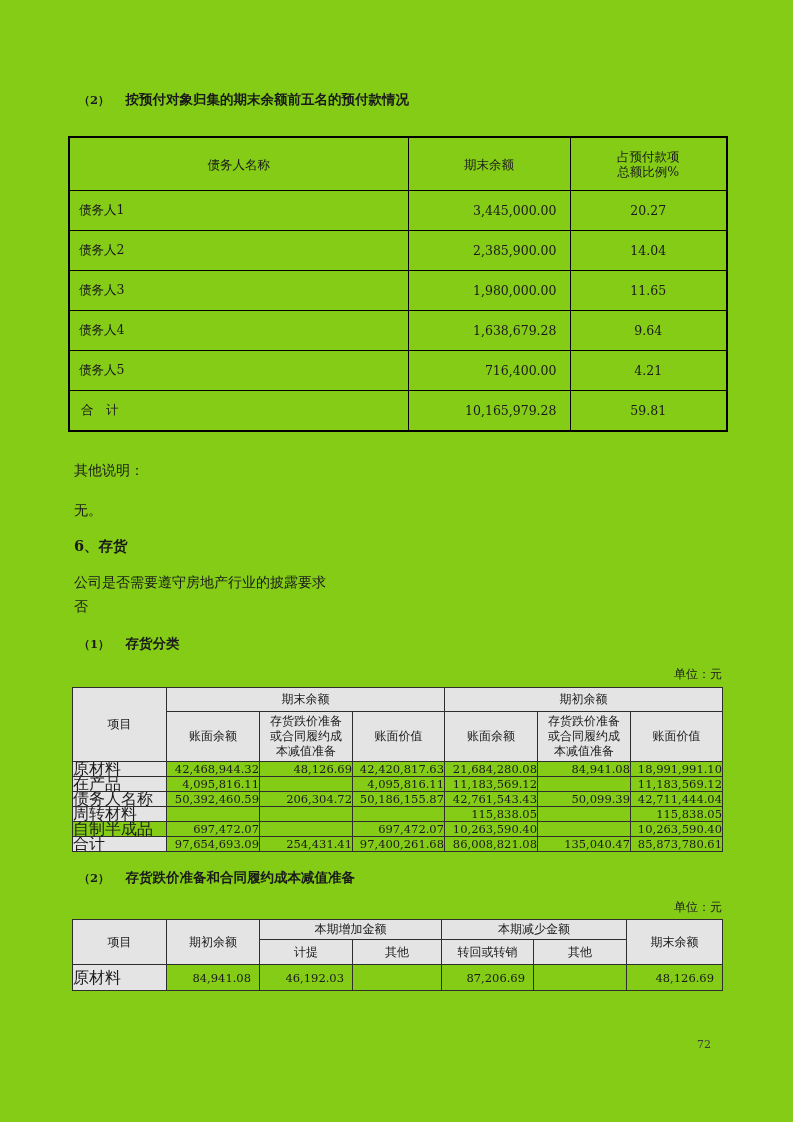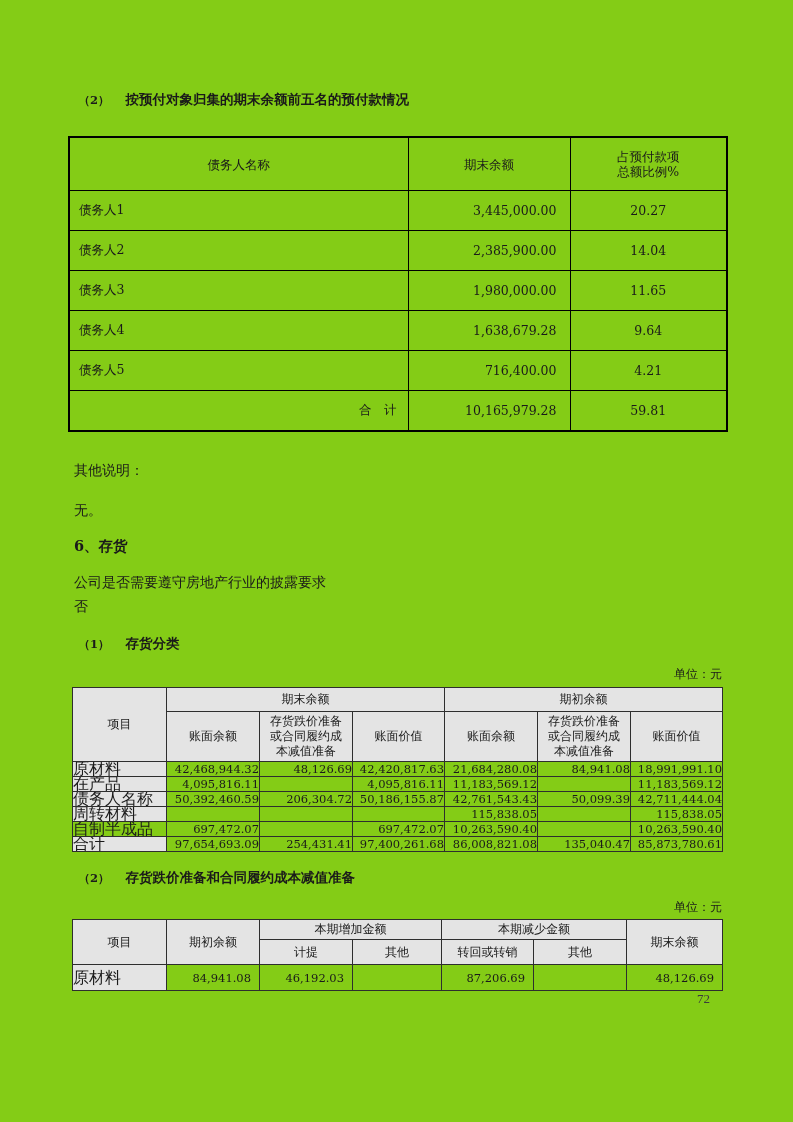--- a/index.html
+++ b/index.html
@@ -25,21 +25,21 @@
 
   
   .t1{width:658px;margin-left:-4px;margin-top:27px;border:2px solid #000;font-size:12.5px;}
   .t1 th,.t1 td{border:1px solid #000;font-weight:normal;vertical-align:middle;padding:11px;overflow:hidden;}
   .t1 thead tr{height:36px;}
   .t1 tbody tr{height:32px;}
   .t1 th{text-align:center;line-height:15px;}
   .t1 .name{text-align:left;padding-left:9px;}
   .t1 .amt{text-align:right;padding-right:13px;}
   .t1 .pct{text-align:center;}
-  .t1 .total-name{text-align:right;}
+  .t1 .total-name{text-align:left;}
 
   
   .t2,.t3{width:650px;border:1.5px solid #2e2e2e;font-size:12px;}
   .t2 th,.t2 td,.t3 th,.t3 td{border:1px solid #2e2e2e;font-weight:normal;vertical-align:middle;padding:0;overflow:hidden;}
   .t2{margin-top:5px;}
   .t3{margin-top:4px;}
   .shade{background:#e4e4e4;}
   .t2 th,.t3 th{text-align:center;line-height:15px;padding:2px 7px;}
   .t2 thead tr.r1{height:24px;}
   .t2 thead tr.r2{height:48px;}
@@ -56,22 +56,22 @@
   .mt-h-main{margin-top:18px;}
   .mt-question{margin-top:18px;margin-left:2px;}
   .mt-answer{margin-top:8px;margin-left:2px;}
   .mt-h1{margin-top:20px;}
   .mt-unit1{margin-top:13px;}
   .mt-h2{margin-top:16px;}
   .mt-unit2{margin-top:12px;}
   .mt-first{margin-top:90px;}
 
   .page-number{
-    position:absolute;top:992px;left:697px;
-    font-size:13px;color:#3c3c3c;line-height:14px;font-family:Liberation Serif, serif;
+    position:absolute;top:1038px;left:697px;
+    font-size:11px;color:#3c3c3c;line-height:14px;
   }
 </style>
 </head>
 <body>
 
 <div class="page">
 
   <div class="h-sub mt-first">
     <span class="num">（2）</span><span>按预付对象归集的期末余额前五名的预付款情况</span>
   </div>

